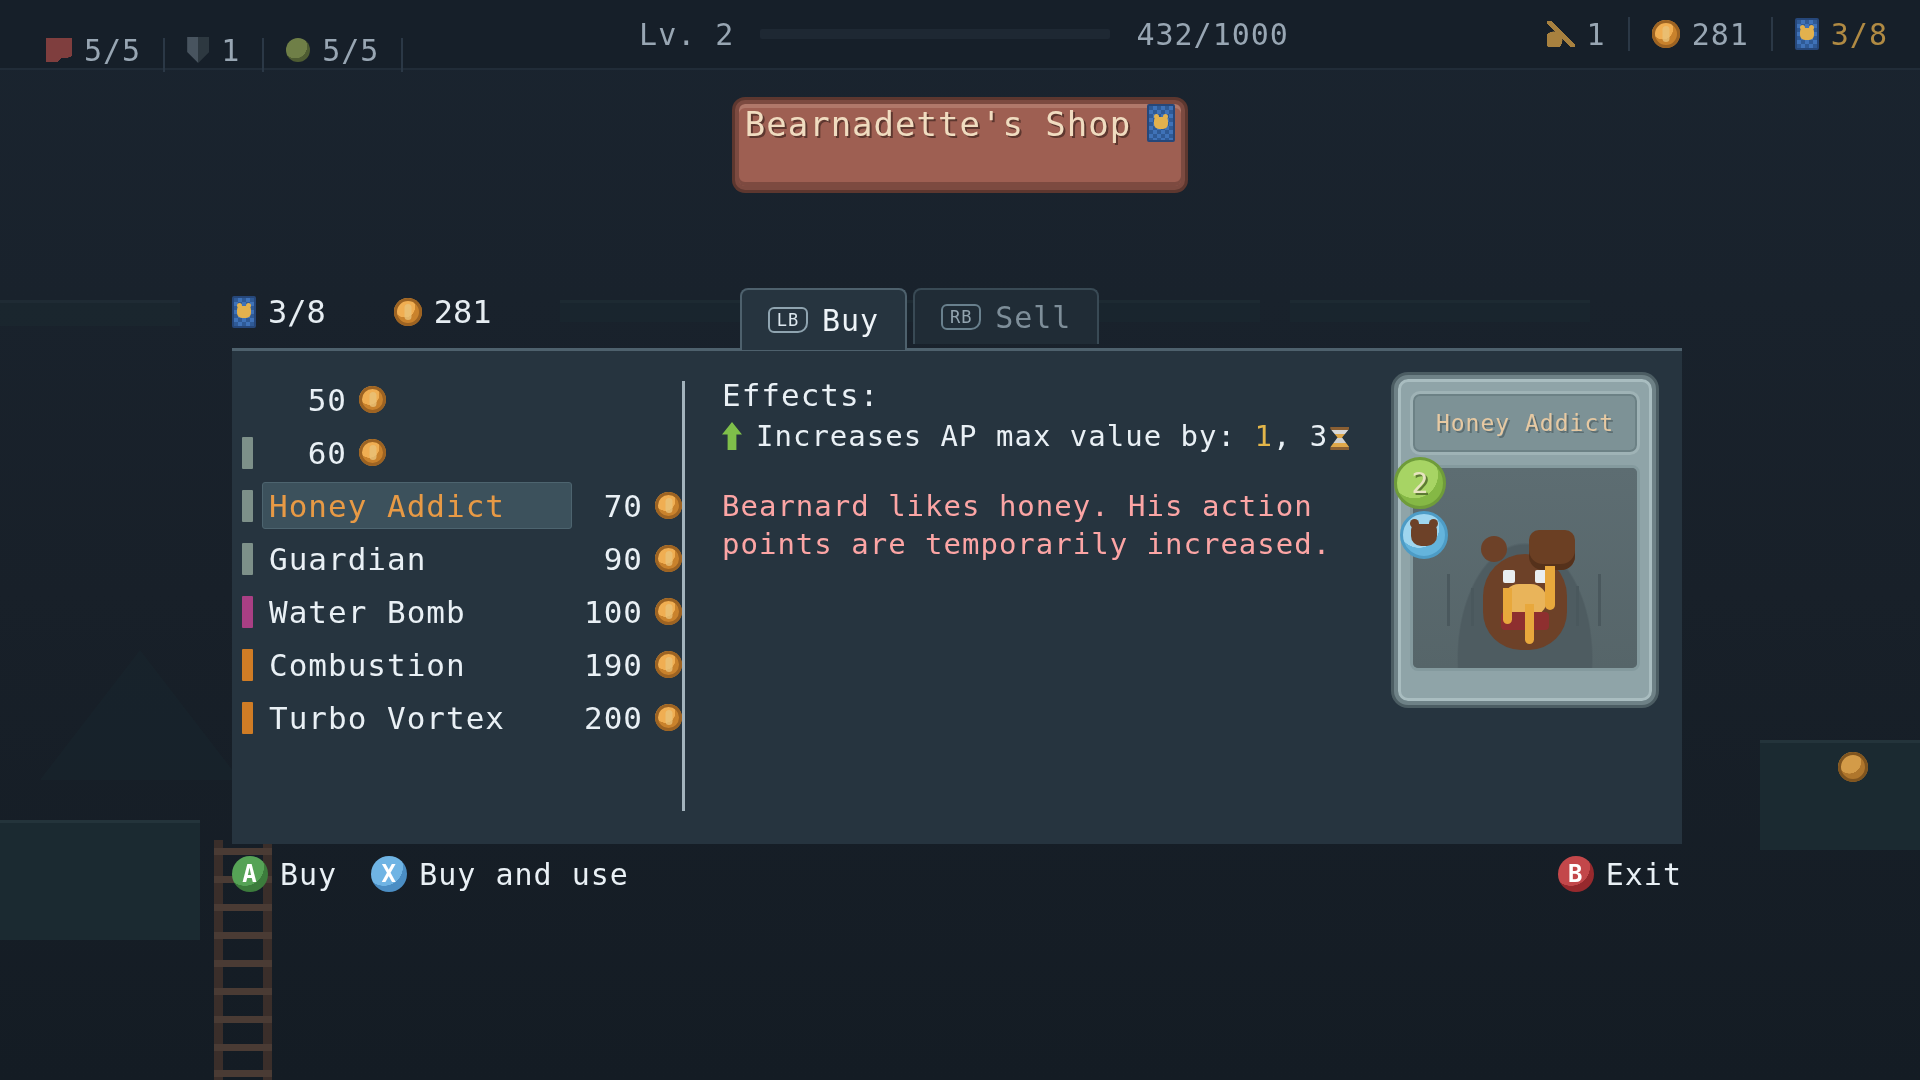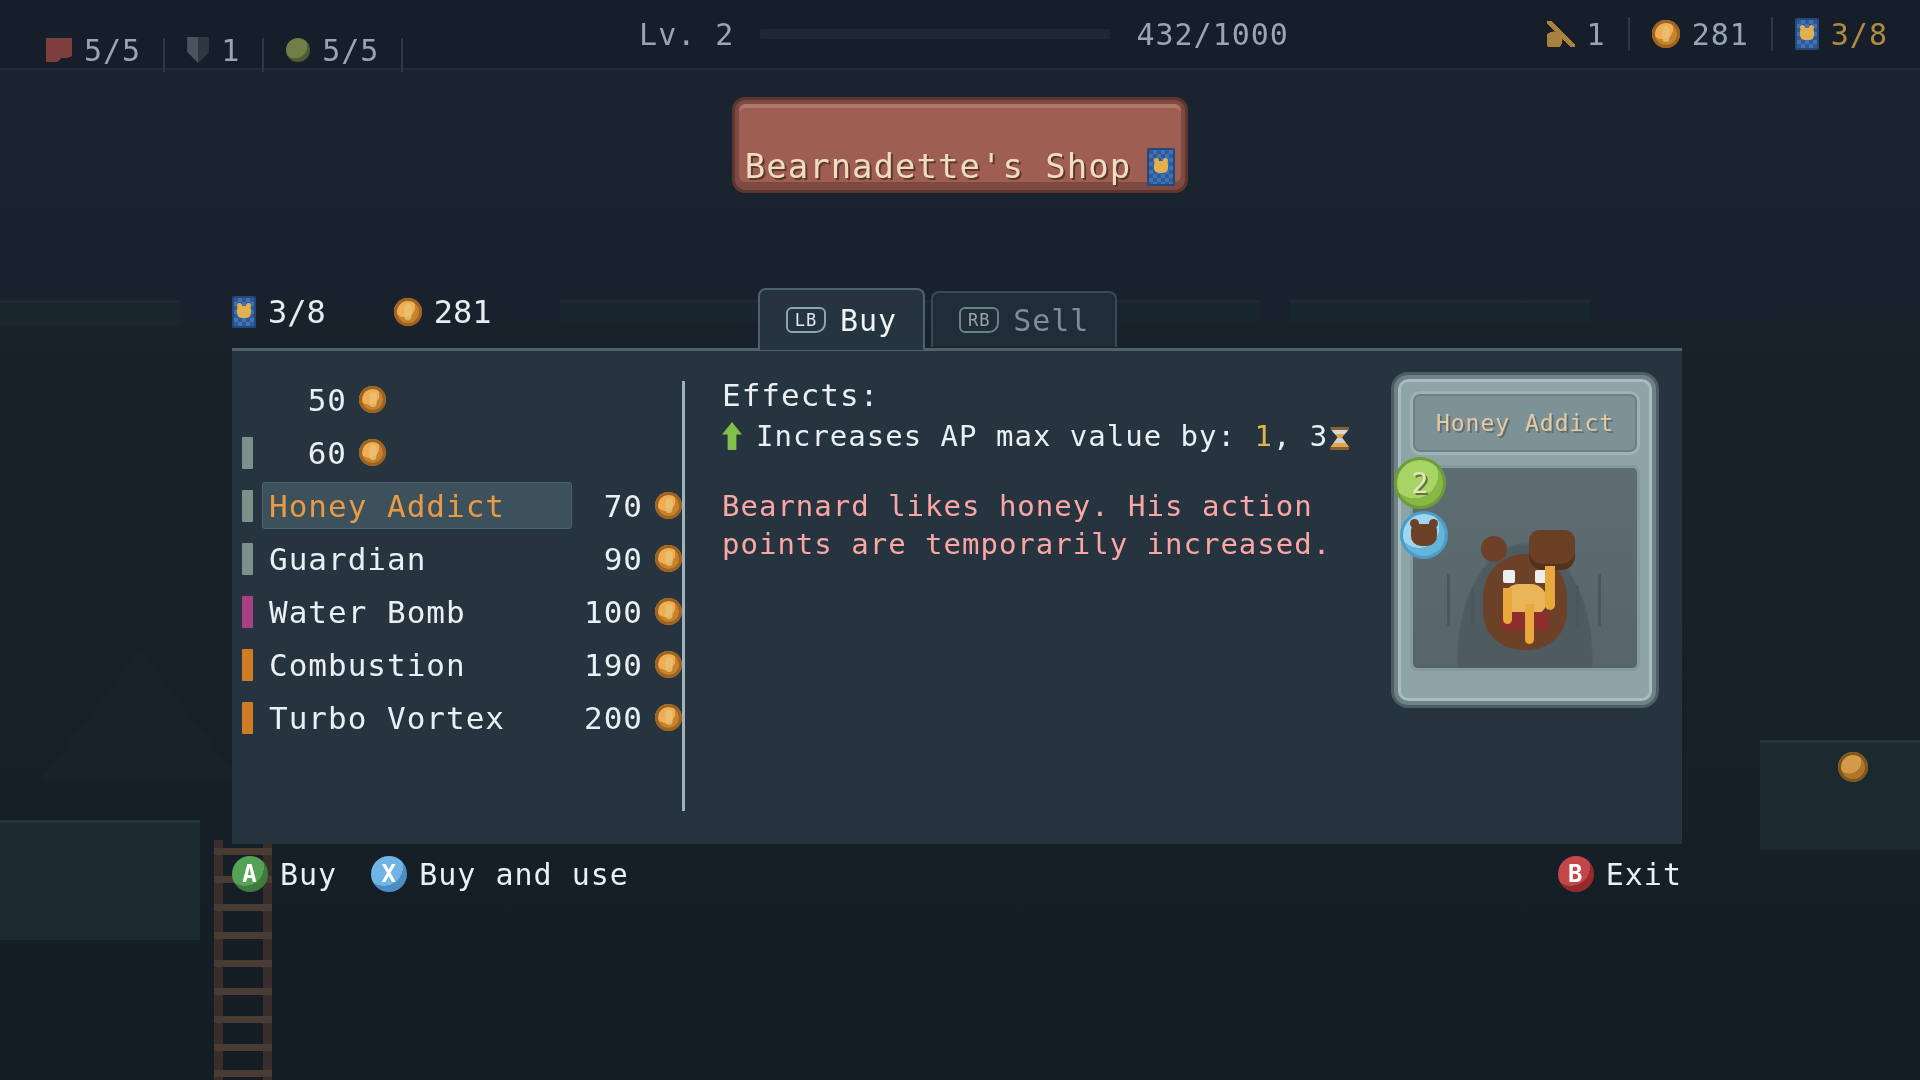--- a/index.html
+++ b/index.html
@@ -182,21 +182,21 @@
     position: absolute;
     left: 735px; top: 100px;
     width: 450px; height: 90px;
     background: #9e5f52;
     border: 4px solid #7c4a40;
     border-radius: 10px;
     box-shadow:
       inset 0 4px 0 #b0786a,
       inset 0 -4px 0 #7d4a40,
       0 0 0 3px #5d372f;
-    display: flex; align-items: flex-end; justify-content: center;
+    display: flex; align-items: flex-start; justify-content: center;
     gap: 16px;
   }
   #shop-banner .title-text {
     color: #f0dcc0;
     font-size: 34px;
     letter-spacing: 1px;
     text-shadow: 2px 2px 0 #5d372f;
   }
   #shop-banner .ico-card { width: 28px; height: 38px; }
 
@@ -206,22 +206,22 @@
     left: 232px; top: 293px;
     display: flex; align-items: center; gap: 16px;
     font-size: 32px; color: #e6edf2;
   }
   #currency-row .grp { display:flex; align-items:center; gap:12px; }
   #currency-row .spacer { width: 36px; }
 
   
   #tabs {
     position: absolute;
-    left: 758px; top: 288px;
-    display: flex; align-items: center; gap: 6px;
+    left: 740px; top: 288px;
+    display: flex; align-items: flex-start; gap: 6px;
     z-index: 3;
   }
   .tab {
     height: 62px;
     padding: 0 26px;
     display: flex; align-items: center; gap: 14px;
     border-radius: 8px 8px 0 0;
     font-size: 30px;
     letter-spacing: 1px;
   }

